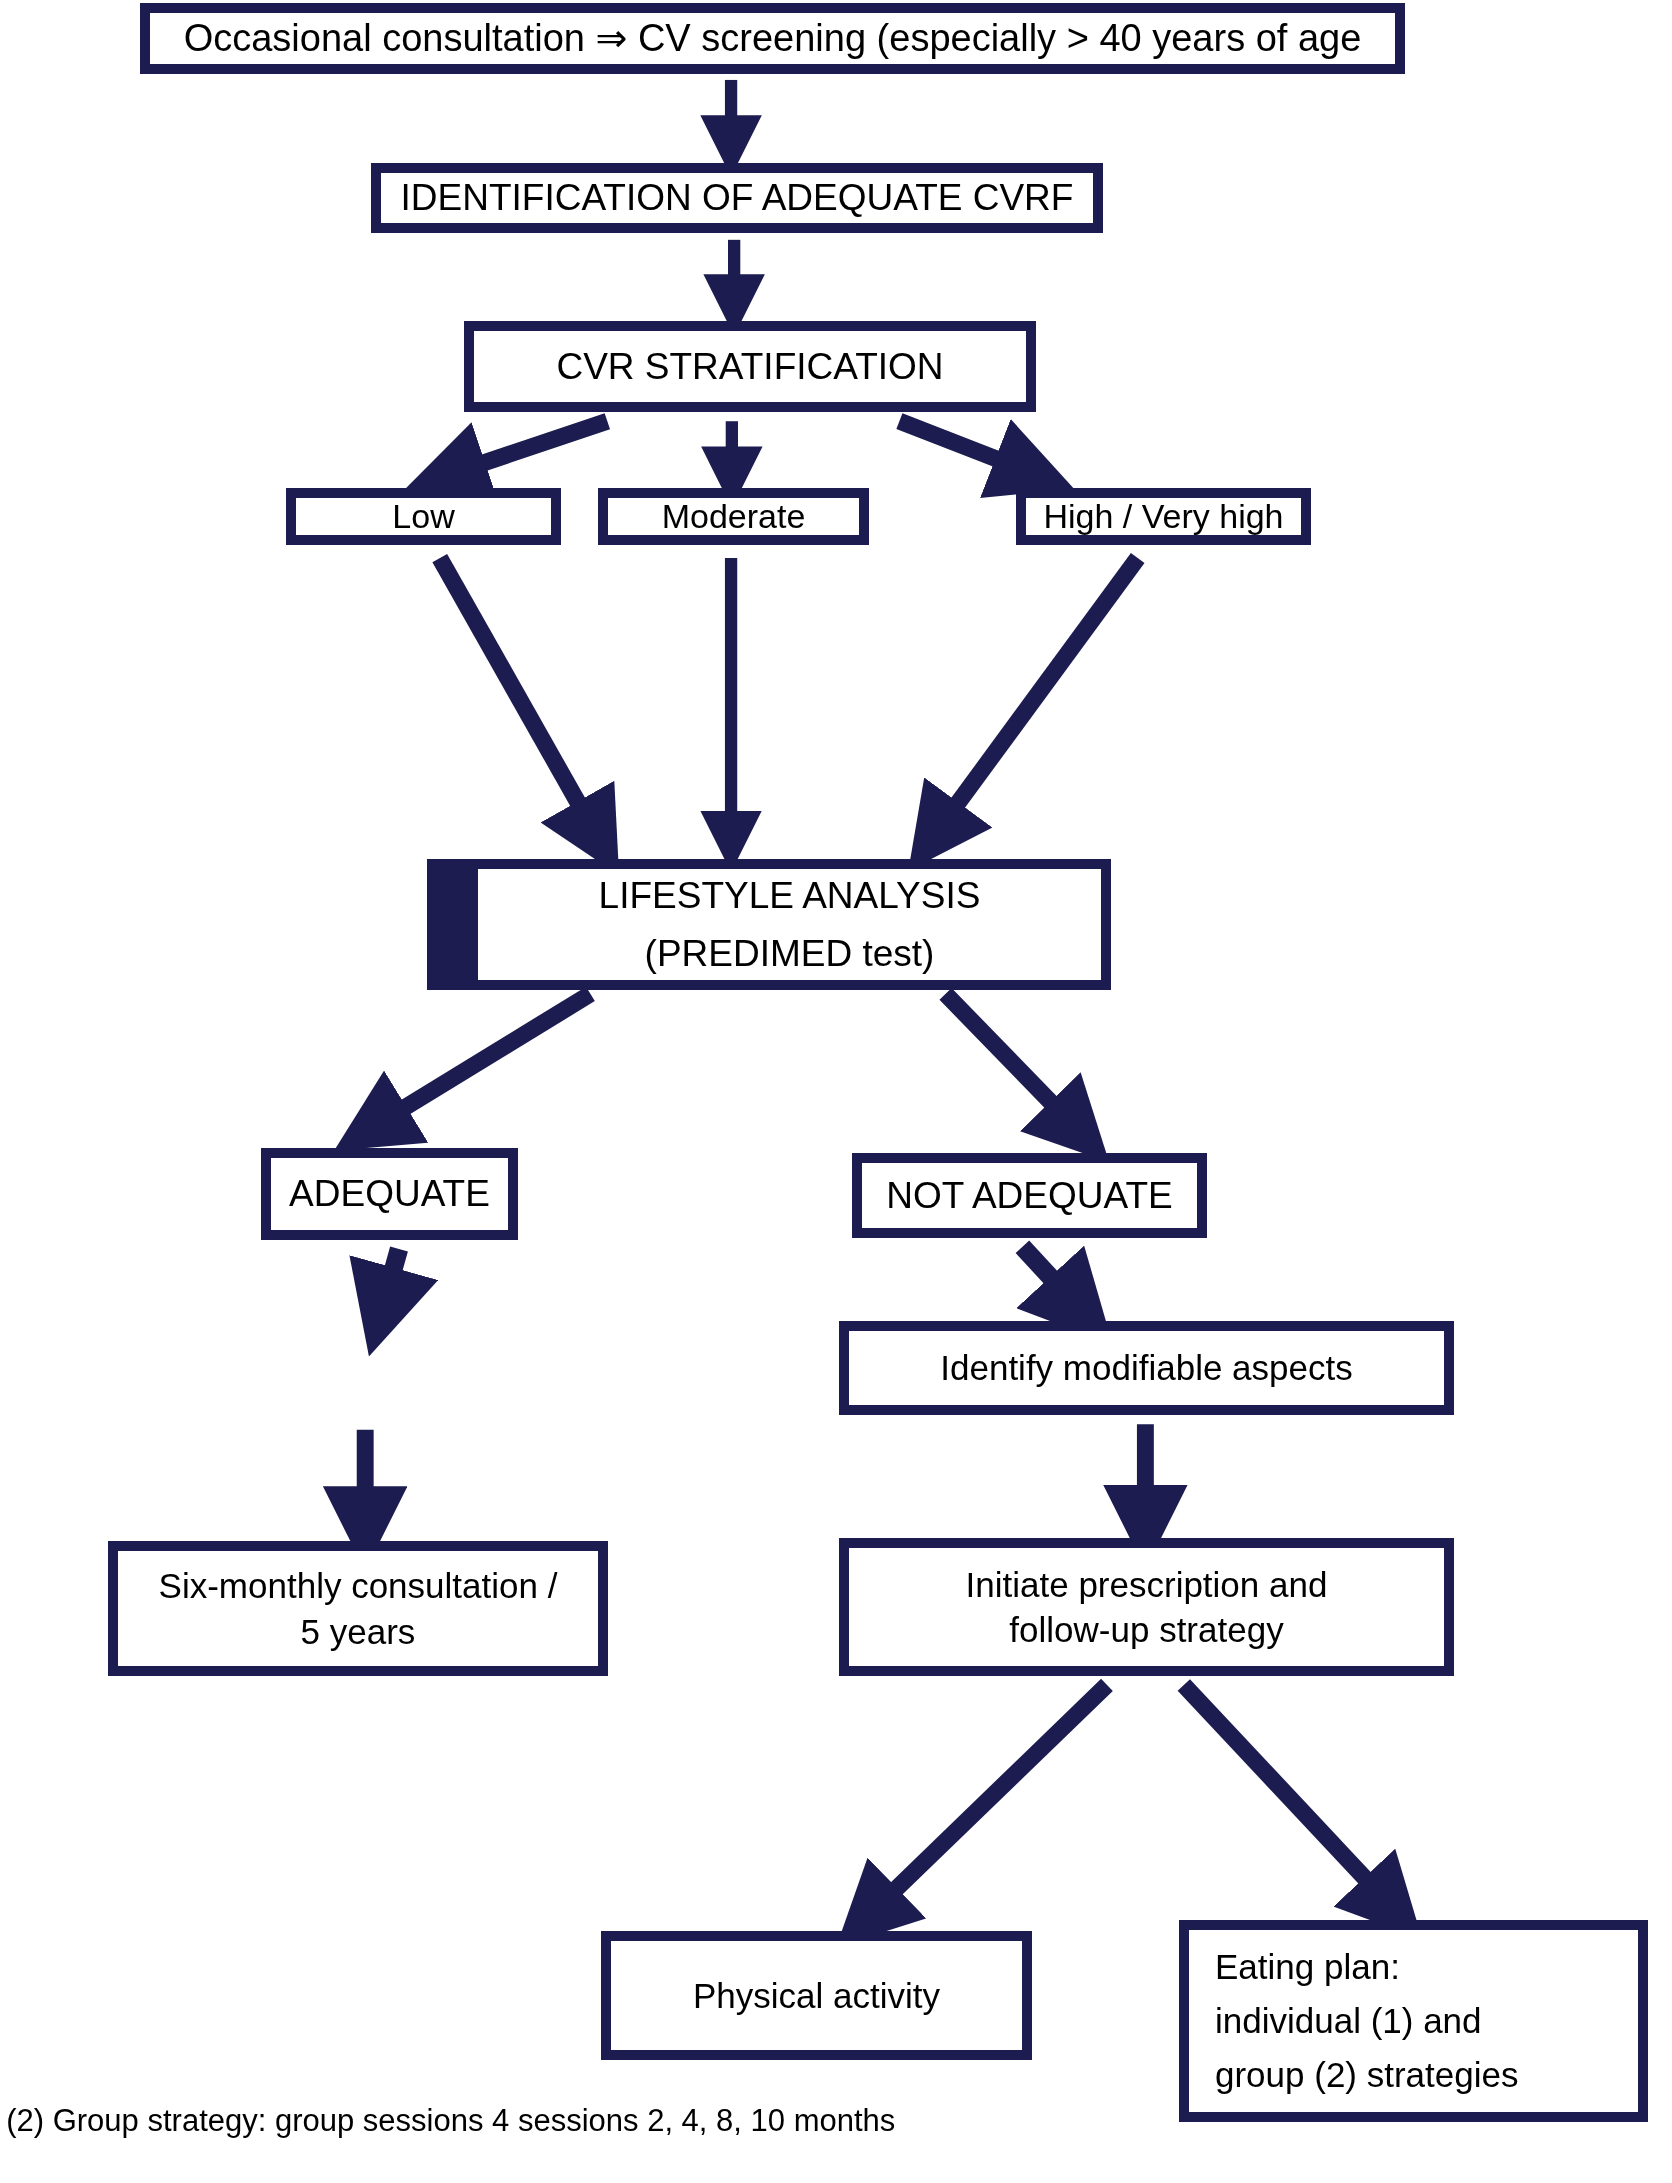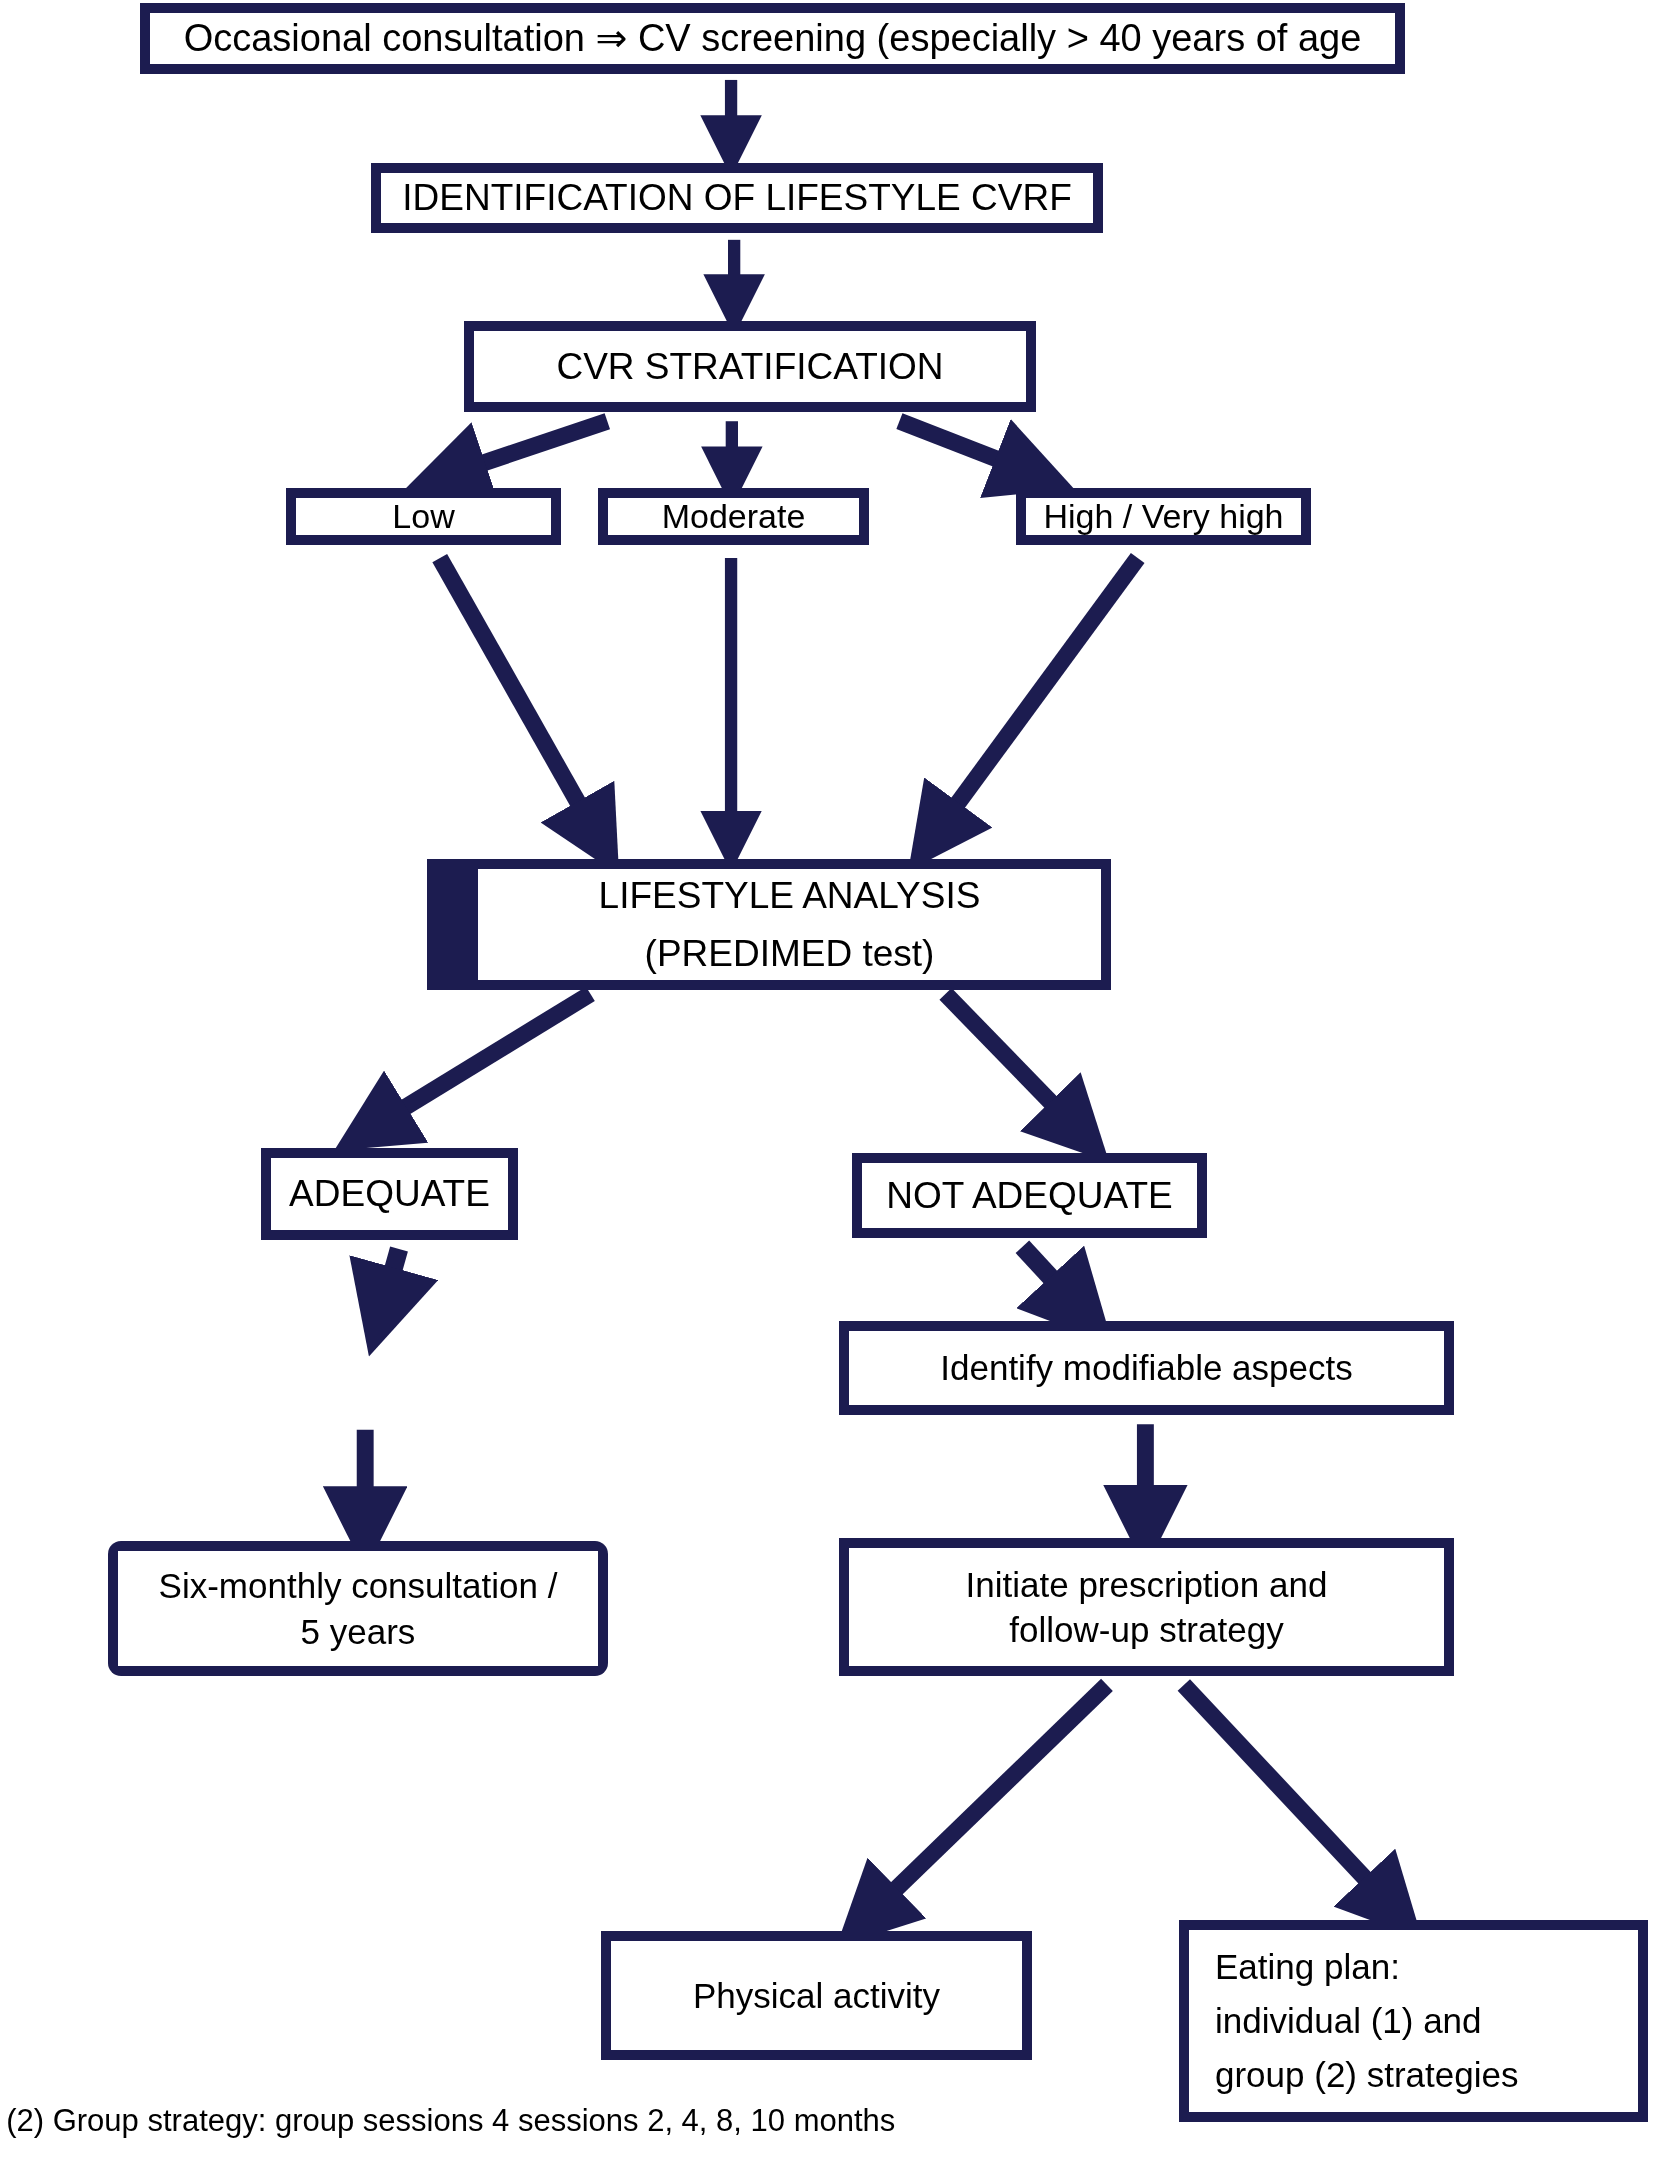--- a/index.html
+++ b/index.html
@@ -74,21 +74,21 @@
 
   .n-notadeq      { left: 852px; top: 1153px; width: 355px;  height: 85px; }
   .n-notadeq .inner { font-size: 37px; }
 
   .n-ebm          { left: 97px;  top: 1324px; width: 530px;  height: 96px; }
   .n-ebm .inner   { font-size: 35px; }
 
   .n-identmod     { left: 839px; top: 1321px; width: 615px;  height: 94px; }
   .n-identmod .inner { font-size: 35px; }
 
-  .n-sixm         { left: 108px;  top: 1541px; width: 500px;  height: 135px; border-radius: 13px; }
+  .n-sixm         { left: 108px;  top: 1541px; width: 500px;  height: 135px; }
   .n-sixm .inner  { font-size: 35px; line-height: 1.3; }
 
   .n-initiate     { left: 839px; top: 1538px; width: 615px;  height: 138px; }
   .n-initiate .inner { font-size: 35px; line-height: 1.3; }
 
   .n-phys         { left: 601px;  top: 1931px; width: 431px;  height: 129px; }
   .n-phys .inner  { font-size: 35px; }
 
   .n-eat          { left: 1179px; top: 1920px; width: 469px;  height: 202px; }
   .n-eat .inner   {
@@ -188,21 +188,21 @@
   </svg>
 
   <div class="node n-top">
     <div class="inner">
       <span class="label">Occasional consultation ⇒ CV screening (especially &gt; 40 years of age</span>
     </div>
   </div>
 
   <div class="node n-ident">
     <div class="inner">
-      <span class="label">IDENTIFICATION OF LIFESTYLE CVRF</span>
+      <span class="label">IDENTIFICATION OF ADEQUATE CVRF</span>
     </div>
   </div>
 
   <div class="node n-strat">
     <div class="inner">
       <span class="label">CVR STRATIFICATION</span>
     </div>
   </div>
 
   <div class="node n-low thin">

